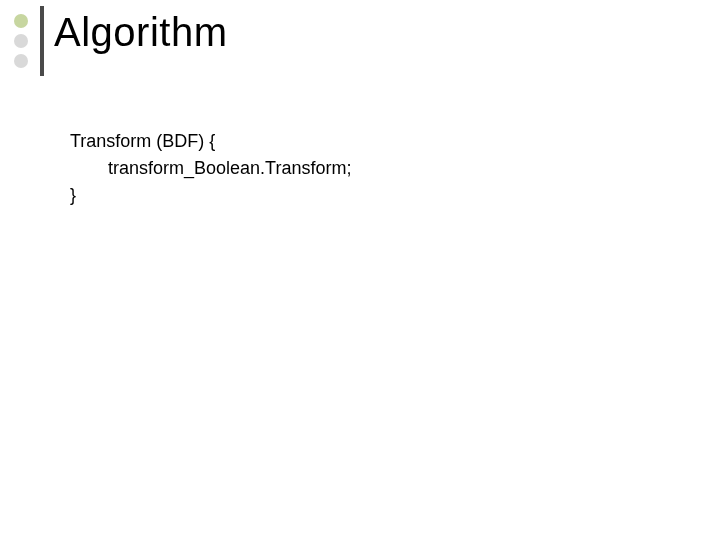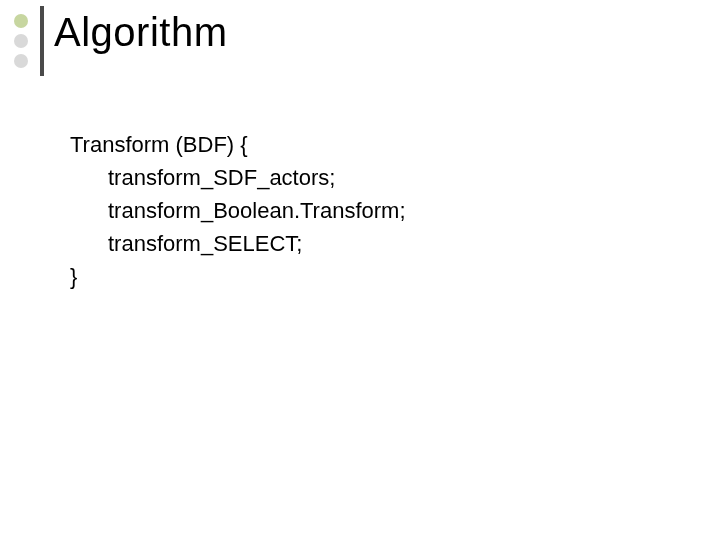--- a/index.html
+++ b/index.html
@@ -41,21 +41,21 @@
     left: 54px;
     top: 10px;
     font-size: 40px;
     font-weight: 400;
     letter-spacing: 0.5px;
   }
   .body {
     position: absolute;
     left: 70px;
     top: 128px;
-    font-size: 22px;
+    font-size: 18px;
     line-height: 1.5;
   }
   .indent {
     padding-left: 38px;
   }
 </style>
 </head>
 <body>
 
 <div class="slide">
@@ -65,19 +65,17 @@
     <div class="bullet" style="background:#d9d9d9"></div>
     <div class="bullet" style="background:#d9d9d9"></div>
   </div>
 
   <div class="rule" style="background:#4a4a4a"></div>
 
   <div class="title">Algorithm</div>
 
   <div class="body">
     <div>Transform (BDF) {</div>
-    <div class="indent">transform_SDF_actors;</div>
     <div class="indent">transform_Boolean.Transform;</div>
-    <div class="indent">transform_SELECT;</div>
     <div>}</div>
   </div>
 
 </div>
 
 </body></html>

